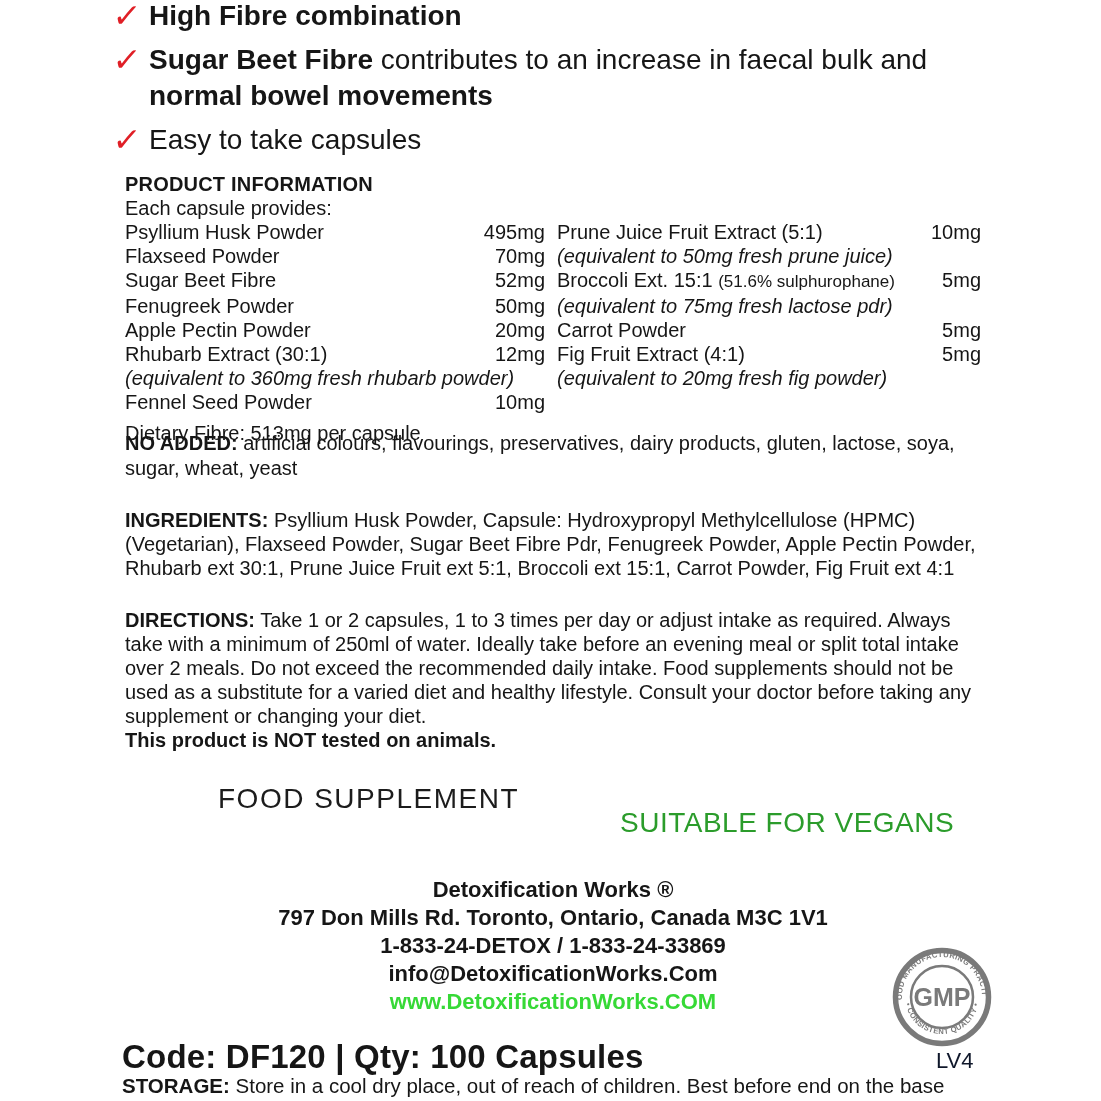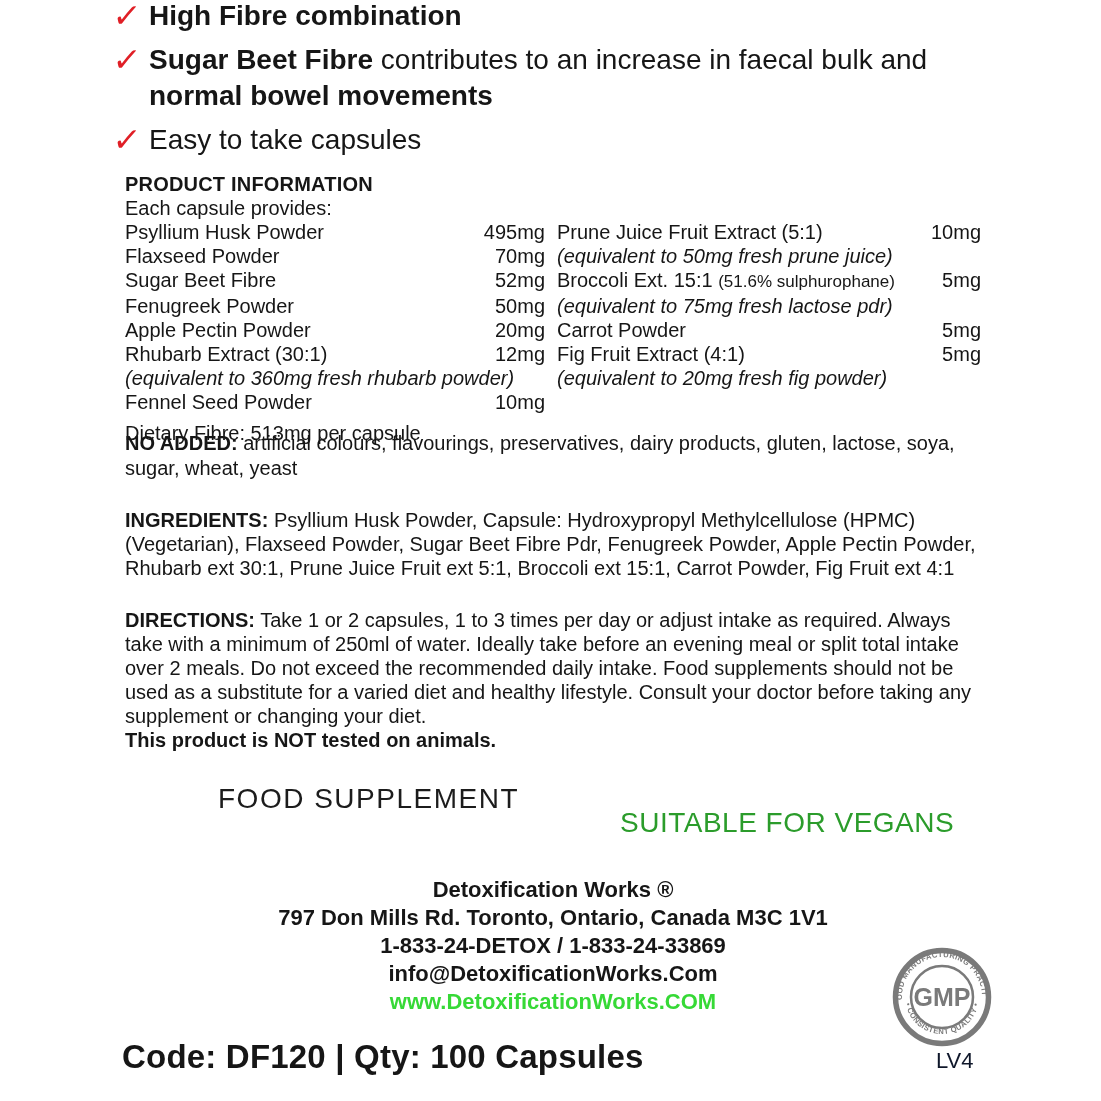--- a/index.html
+++ b/index.html
@@ -175,14 +175,17 @@
       </text>
       <text font-size="7.6" font-weight="bold" fill="#7a7a7a" letter-spacing="0.4" font-family="Liberation Sans, DejaVu Sans, sans-serif">
         <textPath href="#gmp-arc-bottom" startOffset="50%" text-anchor="middle">• CONSISTENT QUALITY •</textPath>
       </text>
       <text x="50" y="59" text-anchor="middle" font-size="25" font-weight="bold" fill="#7a7a7a" font-family="Liberation Sans, DejaVu Sans, sans-serif">GMP</text>
     </svg>
   </div>
   <div class="lv4">LV4</div>
 
   <div class="code-line">Code: DF120 | Qty: 100 Capsules</div>
+  <div class="storage">
+    <span class="b">STORAGE:</span><span> Store in a cool dry place, out of reach of children. Best before end on the base</span>
+  </div>
 
 </div>
 
 </body></html>

